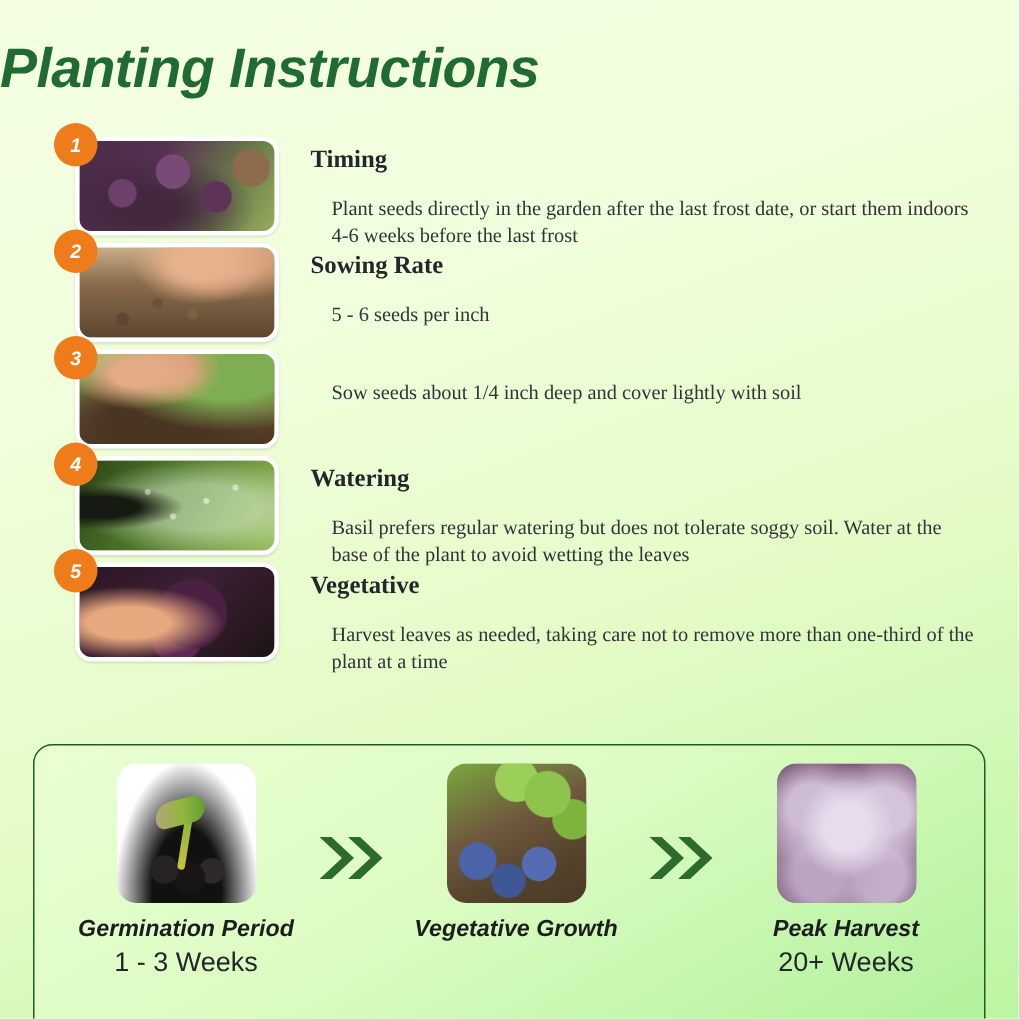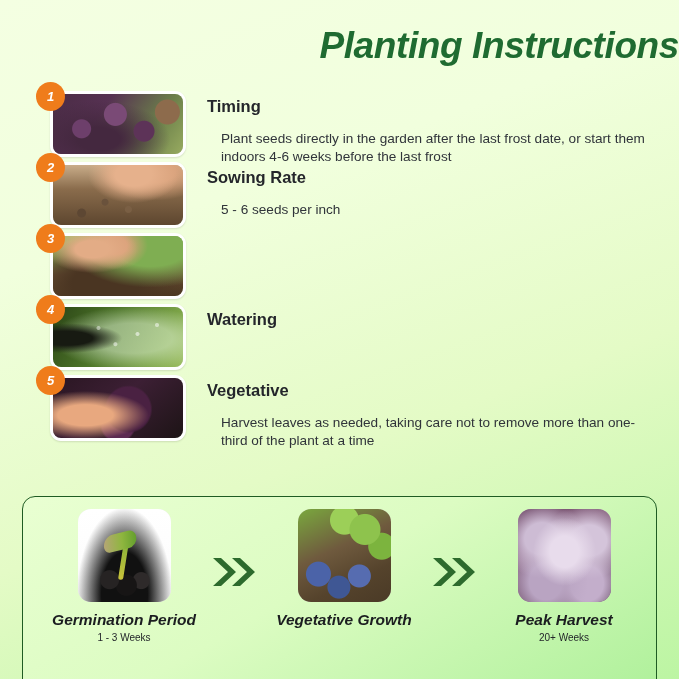--- a/index.html
+++ b/index.html
@@ -11,21 +11,21 @@
     height: 679px;
     overflow: hidden;
     font-family: "Liberation Sans", sans-serif;
     background: linear-gradient(160deg, #f4ffe2 0%, #f1ffdd 30%, #e4fbc6 62%, #bcf5a3 100%);
     position: relative;
     -webkit-font-smoothing: antialiased;
   }
 
   
   .title {
-    text-align: right;
+    text-align: left;
     color: #1f6b31;
     font-size: 37px;
     font-weight: bold;
     font-style: italic;
     letter-spacing: -0.4px;
     padding-top: 26px;
     margin: 0;
     line-height: 1.1;
   }
 
@@ -76,20 +76,21 @@
     font-style: italic;
     display: flex;
     align-items: center;
     justify-content: center;
     z-index: 3;
     line-height: 1;
   }
   .step-text {
     padding-left: 17px;
     padding-top: 9px;
+    font-family: Liberation Serif, serif;
   }
   .step-title {
     font-size: 16.5px;
     font-weight: bold;
     color: #24262b;
     line-height: 1.15;
     margin: 0 0 3px 0;
   }
   .step-desc {
     font-size: 13.6px;
@@ -134,21 +135,21 @@
   .stage-label {
     margin-top: 9px;
     font-size: 15.5px;
     font-weight: bold;
     font-style: italic;
     color: #1b1d20;
     line-height: 1.1;
   }
   .stage-dur {
     margin-top: 4px;
-    font-size: 10px;
+    font-size: 18px;
     color: #23262a;
     line-height: 1.1;
   }
   .chev {
     flex: 0 0 auto;
     margin-top: 46px;
     display: flex;
     align-items: center;
   }
 
@@ -281,32 +282,34 @@
   </div>
 
   <div class="step">
     <div class="thumb-wrap">
       <div class="badge">3</div>
       <div class="thumb">
         <div class="art art-seed-depth"></div>
       </div>
     </div>
     <div class="step-text">
+      <div class="step-desc">Sow seeds about 1/4 inch deep and cover lightly with soil</div>
     </div>
   </div>
 
   <div class="step">
     <div class="thumb-wrap">
       <div class="badge">4</div>
       <div class="thumb">
         <div class="art art-watering"></div>
       </div>
     </div>
     <div class="step-text">
       <div class="step-title">Watering</div>
+      <div class="step-desc">Basil prefers regular watering but does not tolerate soggy soil. Water at the base of the plant to avoid wetting the leaves</div>
     </div>
   </div>
 
   <div class="step">
     <div class="thumb-wrap">
       <div class="badge">5</div>
       <div class="thumb">
         <div class="art art-harvest-hand"></div>
       </div>
     </div>

